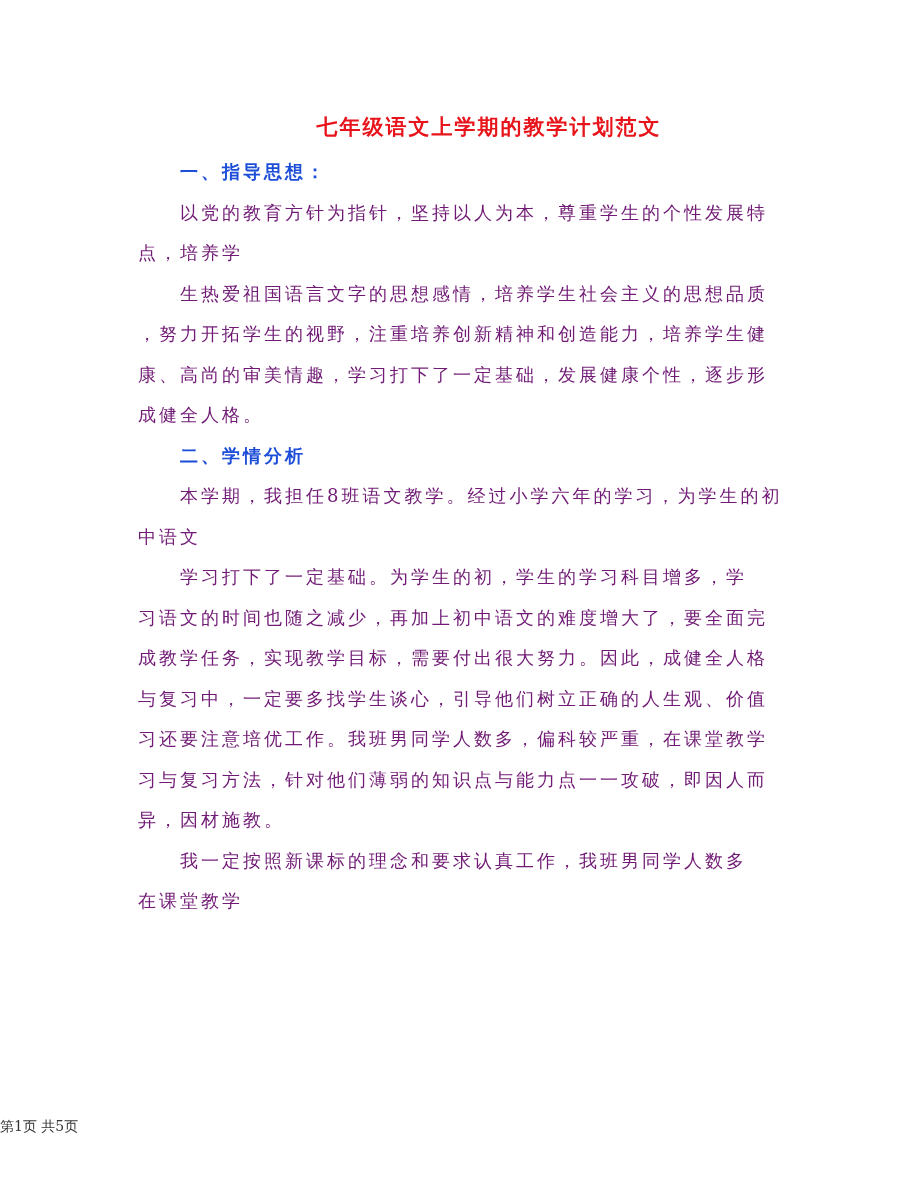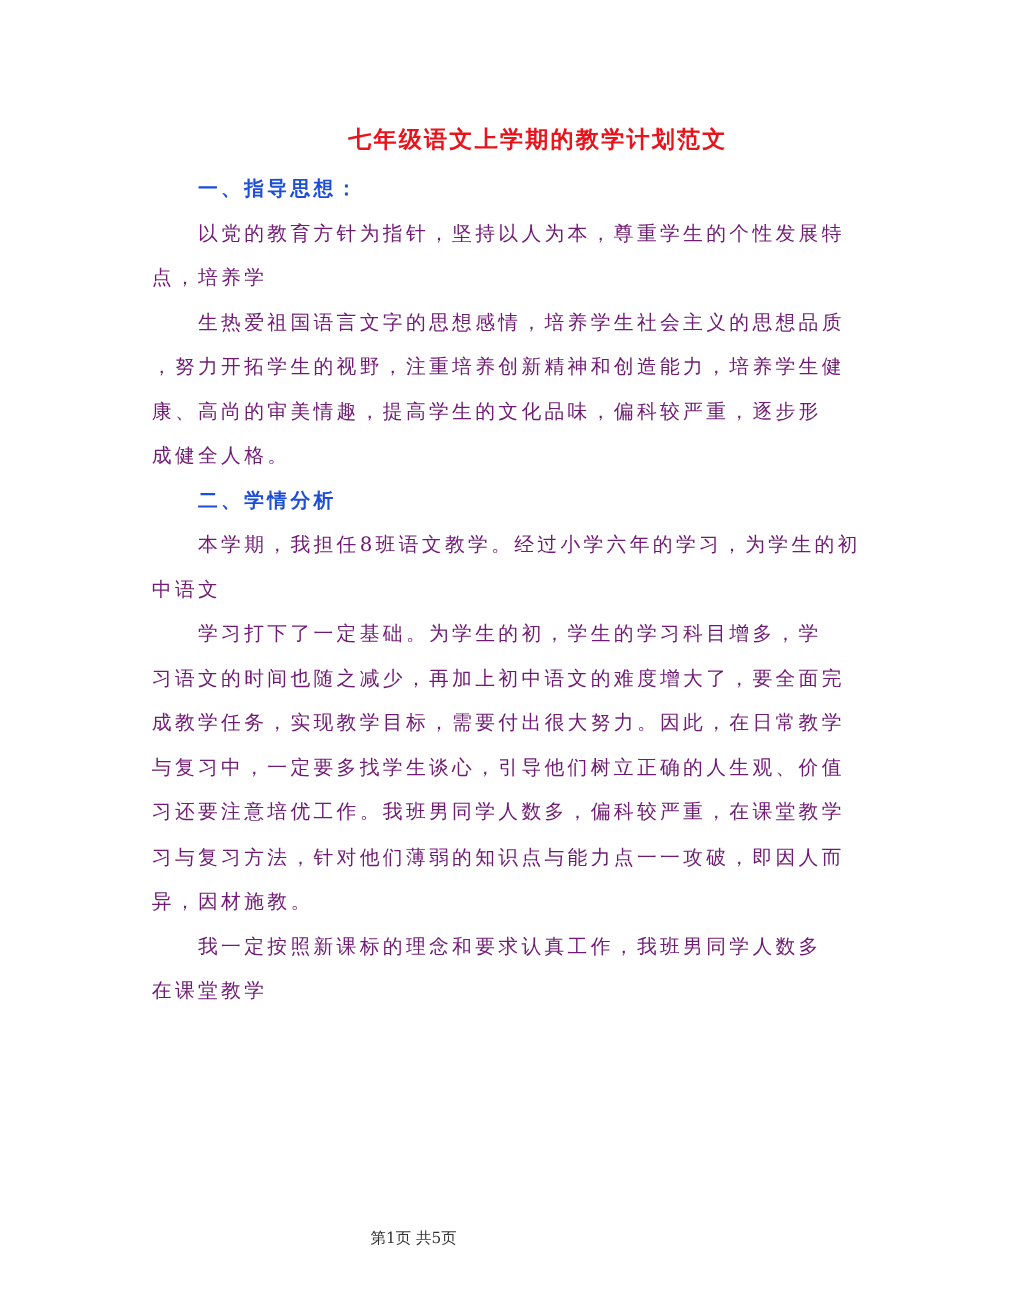--- a/index.html
+++ b/index.html
@@ -51,49 +51,49 @@
   .indent { padding-left: 42px; }
   .heading {
     font-weight: bold;
     color: #1d4ed8;
   }
   .footer {
     position: absolute;
     top: 1114px;
     left: 0;
     width: 752px;
-    text-align: center;
+    text-align: left;
     font-size: 14px;
     color: #333333;
     line-height: 24px;
   }
 </style>
 </head>
 <body>
 
 <div class="page">
 
   <div class="title">七年级语文上学期的教学计划范文</div>
 
   <div class="body-text">
 
     <div class="line indent heading">一、指导思想：</div>
     <div class="line indent">以党的教育方针为指针，坚持以人为本，尊重学生的个性发展特</div>
     <div class="line">点，培养学</div>
     <div class="line indent">生热爱祖国语言文字的思想感情，培养学生社会主义的思想品质</div>
     <div class="line">，努力开拓学生的视野，注重培养创新精神和创造能力，培养学生健</div>
-    <div class="line">康、高尚的审美情趣，提高学生的文化品味，偏科较严重，逐步形</div>
+    <div class="line">康、高尚的审美情趣，学习打下了一定基础，发展健康个性，逐步形</div>
     <div class="line">成健全人格。</div>
 
     <div class="line indent heading">二、学情分析</div>
     <div class="line indent">本学期，我担任8班语文教学。经过小学六年的学习，为学生的初</div>
     <div class="line">中语文</div>
     <div class="line indent">学习打下了一定基础。为学生的初，学生的学习科目增多，学</div>
     <div class="line">习语文的时间也随之减少，再加上初中语文的难度增大了，要全面完</div>
-    <div class="line">成教学任务，实现教学目标，需要付出很大努力。因此，在日常教学</div>
+    <div class="line">成教学任务，实现教学目标，需要付出很大努力。因此，成健全人格</div>
     <div class="line">与复习中，一定要多找学生谈心，引导他们树立正确的人生观、价值</div>
     <div class="line">习还要注意培优工作。我班男同学人数多，偏科较严重，在课堂教学</div>
     <div class="line">习与复习方法，针对他们薄弱的知识点与能力点一一攻破，即因人而</div>
     <div class="line">异，因材施教。</div>
     <div class="line indent">我一定按照新课标的理念和要求认真工作，我班男同学人数多</div>
     <div class="line">在课堂教学</div>
 
   </div>
 
   <div class="footer">第1页 共5页</div>

